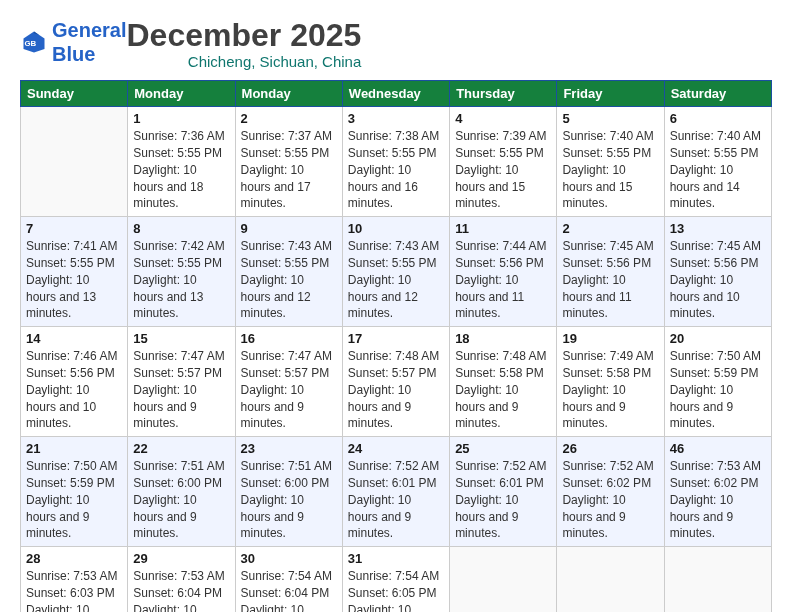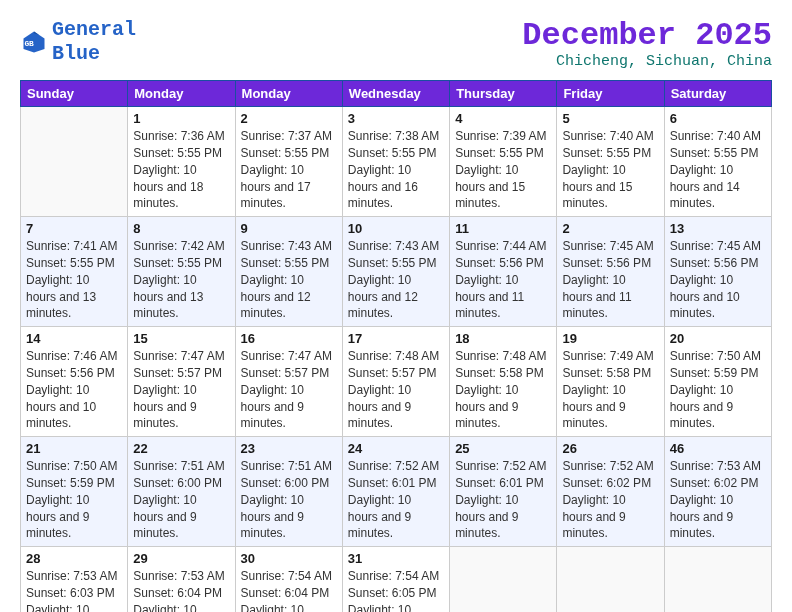--- a/index.html
+++ b/index.html
@@ -11,24 +11,23 @@
       overflow: hidden;
     }
     .page {
       width: 792px;
       height: 612px;
       padding: 18px 20px 12px 20px;
       background: #fff;
     }
     .header {
       display: flex;
-      justify-content: space-between;
+      justify-content: flex-start;
       align-items: flex-start;
       margin-bottom: 10px;
-      font-family: Liberation Mono, monospace;
     }
     .logo {
       display: flex;
       align-items: center;
       gap: 4px;
     }
     .logo-text {
       font-size: 20px;
       font-weight: bold;
       color: #1a1a1a;
@@ -40,34 +39,34 @@
     .logo-icon {
       width: 28px;
       height: 28px;
     }
     .title-block {
       text-align: right;
     }
     .main-title {
       font-size: 32px;
       font-weight: bold;
-      color: #6d28d9;
+      color: #404040;
       line-height: 1.1;
     }
     .subtitle {
       font-size: 15px;
       color: #0f766e;
     }
     .calendar {
       width: 100%;
       border-collapse: collapse;
       table-layout: fixed;
     }
     .calendar th {
-      background-color: #6d28d9;
+      background-color: #15803d;
       color: #fff;
       text-align: left;
       padding: 5px 6px;
       font-size: 13px;
       font-weight: bold;
       border: 1px solid #1a4fa0;
     }
     .calendar td {
       border: 1px solid #ccc;
       vertical-align: top;

